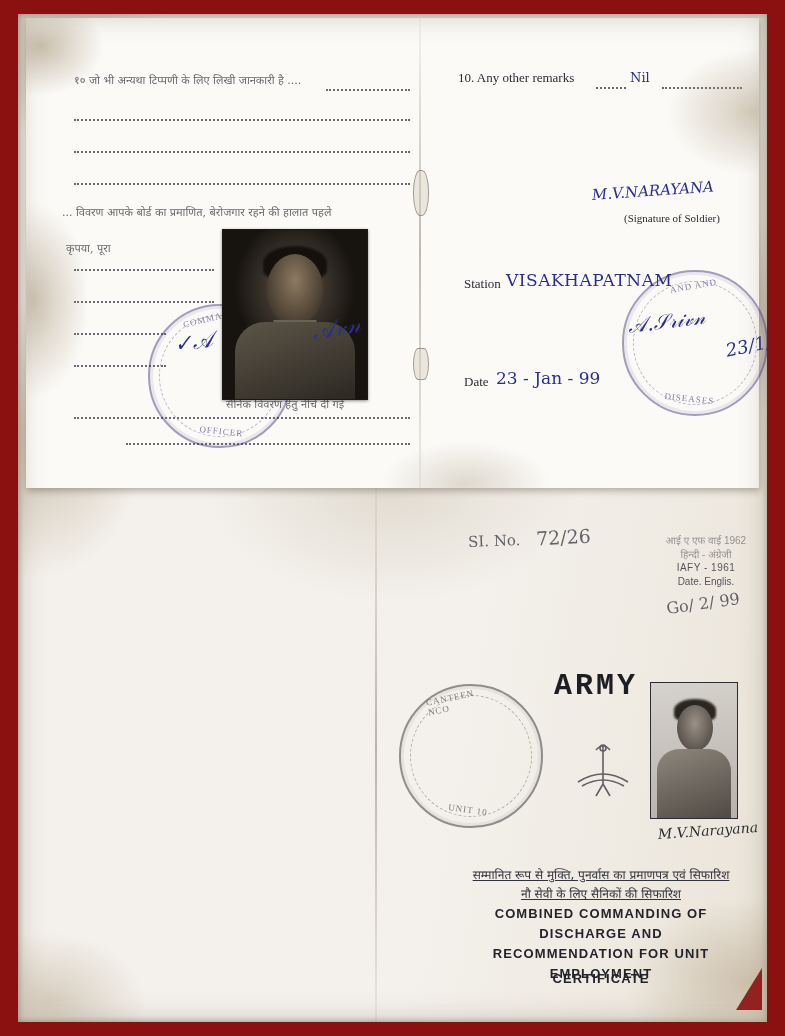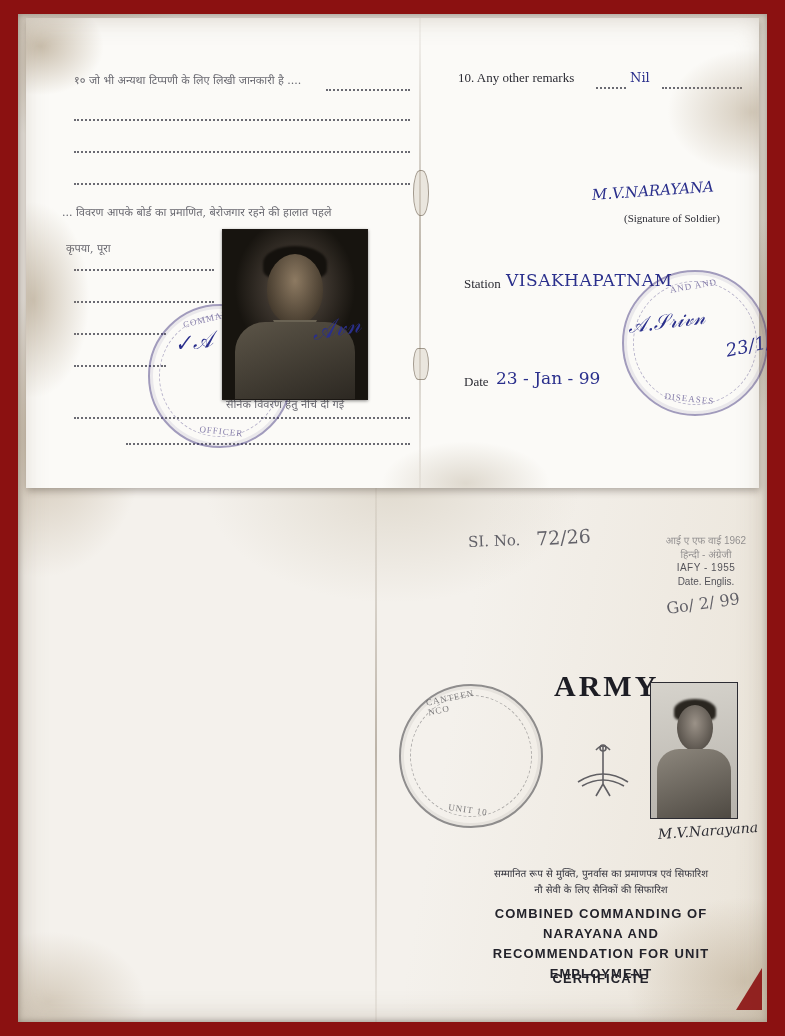--- a/index.html
+++ b/index.html
@@ -202,21 +202,21 @@
     font-style: italic;
     color: #2a2f8c;
     white-space: nowrap;
     transform-origin: left center;
   }
   .sig-black {
     color: #2c2c33;
   }
   .army-title {
     position: absolute;
-    font-family: Liberation Serif, serif;
+    font-family: Liberation Mono, monospace;
     font-weight: bold;
     letter-spacing: 3px;
     color: #1d1d24;
   }
   .cert-block {
     position: absolute;
     text-align: center;
     font-family: "Liberation Sans", sans-serif;
     color: #23232b;
     letter-spacing: 1.1px;
@@ -261,21 +261,21 @@
     <div class="grime"></div>
 
     <div class="fold-line" style="left:357px; top:462px; bottom:0;"></div>
 
     <div class="hw" style="left:450px; top:518px; font-size:15px; transform:rotate(-2deg);">SI. No.</div>
     <div class="hw" style="left:518px; top:512px; font-size:19px; transform:rotate(-3deg);">72/26</div>
 
     <div class="box-stamp" style="left:638px; top:520px; width:100px; font-size:10px;">
       <div style="opacity:.6;">आई ए एफ वाई 1962</div>
       <div style="opacity:.6;">हिन्दी - अंग्रेजी</div>
-      <div style="letter-spacing:.5px;">IAFY - 1955</div>
+      <div style="letter-spacing:.5px;">IAFY - 1961</div>
       <div>Date. Englis.</div>
     </div>
     <div class="hw" style="left:648px; top:580px; font-size:16px; transform:rotate(-8deg);">Go/ 2/ 99</div>
 
     <div class="stamp-round black" style="left:381px; top:670px; width:140px; height:140px;">
       <div class="inner"></div>
       <div class="arc-text">
         <span style="transform: translate(-46px,-58px) rotate(-12deg);">CANTEEN NCO</span>
       </div>
       <div class="arc-text">
@@ -298,28 +298,28 @@
       </svg>
     </div>
 
     <div class="photo2">
       <div class="hair"></div>
       <div class="head"></div>
       <div class="body"></div>
     </div>
     <div class="sig sig-black" style="left:640px; top:812px; font-size:14px; transform:rotate(-4deg);">M.V.Narayana</div>
 
-    <div class="devanagari" style="left:418px; top:852px; width:330px; font-size:10px;">
+    <div class="devanagari" style="left:418px; top:852px; width:330px; font-size:12px;text-decoration:underline;">
       <div>सम्मानित रूप से मुक्ति, पुनर्वास का प्रमाणपत्र एवं सिफारिश</div>
       <div>नौ सेवी के लिए सैनिकों की सिफारिश</div>
     </div>
 
     <div class="cert-block" style="left:418px; top:890px; width:330px; font-size:13px; font-weight:600;">
       <div>COMBINED COMMANDING OF</div>
-      <div>NARAYANA AND</div>
+      <div>DISCHARGE AND</div>
       <div>RECOMMENDATION FOR UNIT</div>
       <div>EMPLOYMENT</div>
     </div>
     <div class="cert-block" style="left:418px; top:955px; width:330px; font-size:13px; font-weight:600;">CERTIFICATE</div>
 
     <div class="leaf-top">
       <div class="fold-line" style="left:393px; top:0; bottom:0;"></div>
       <div class="hinge" style="left:387px; top:152px;"></div>
       <div class="hinge" style="left:387px; top:330px; height:30px;"></div>
 

